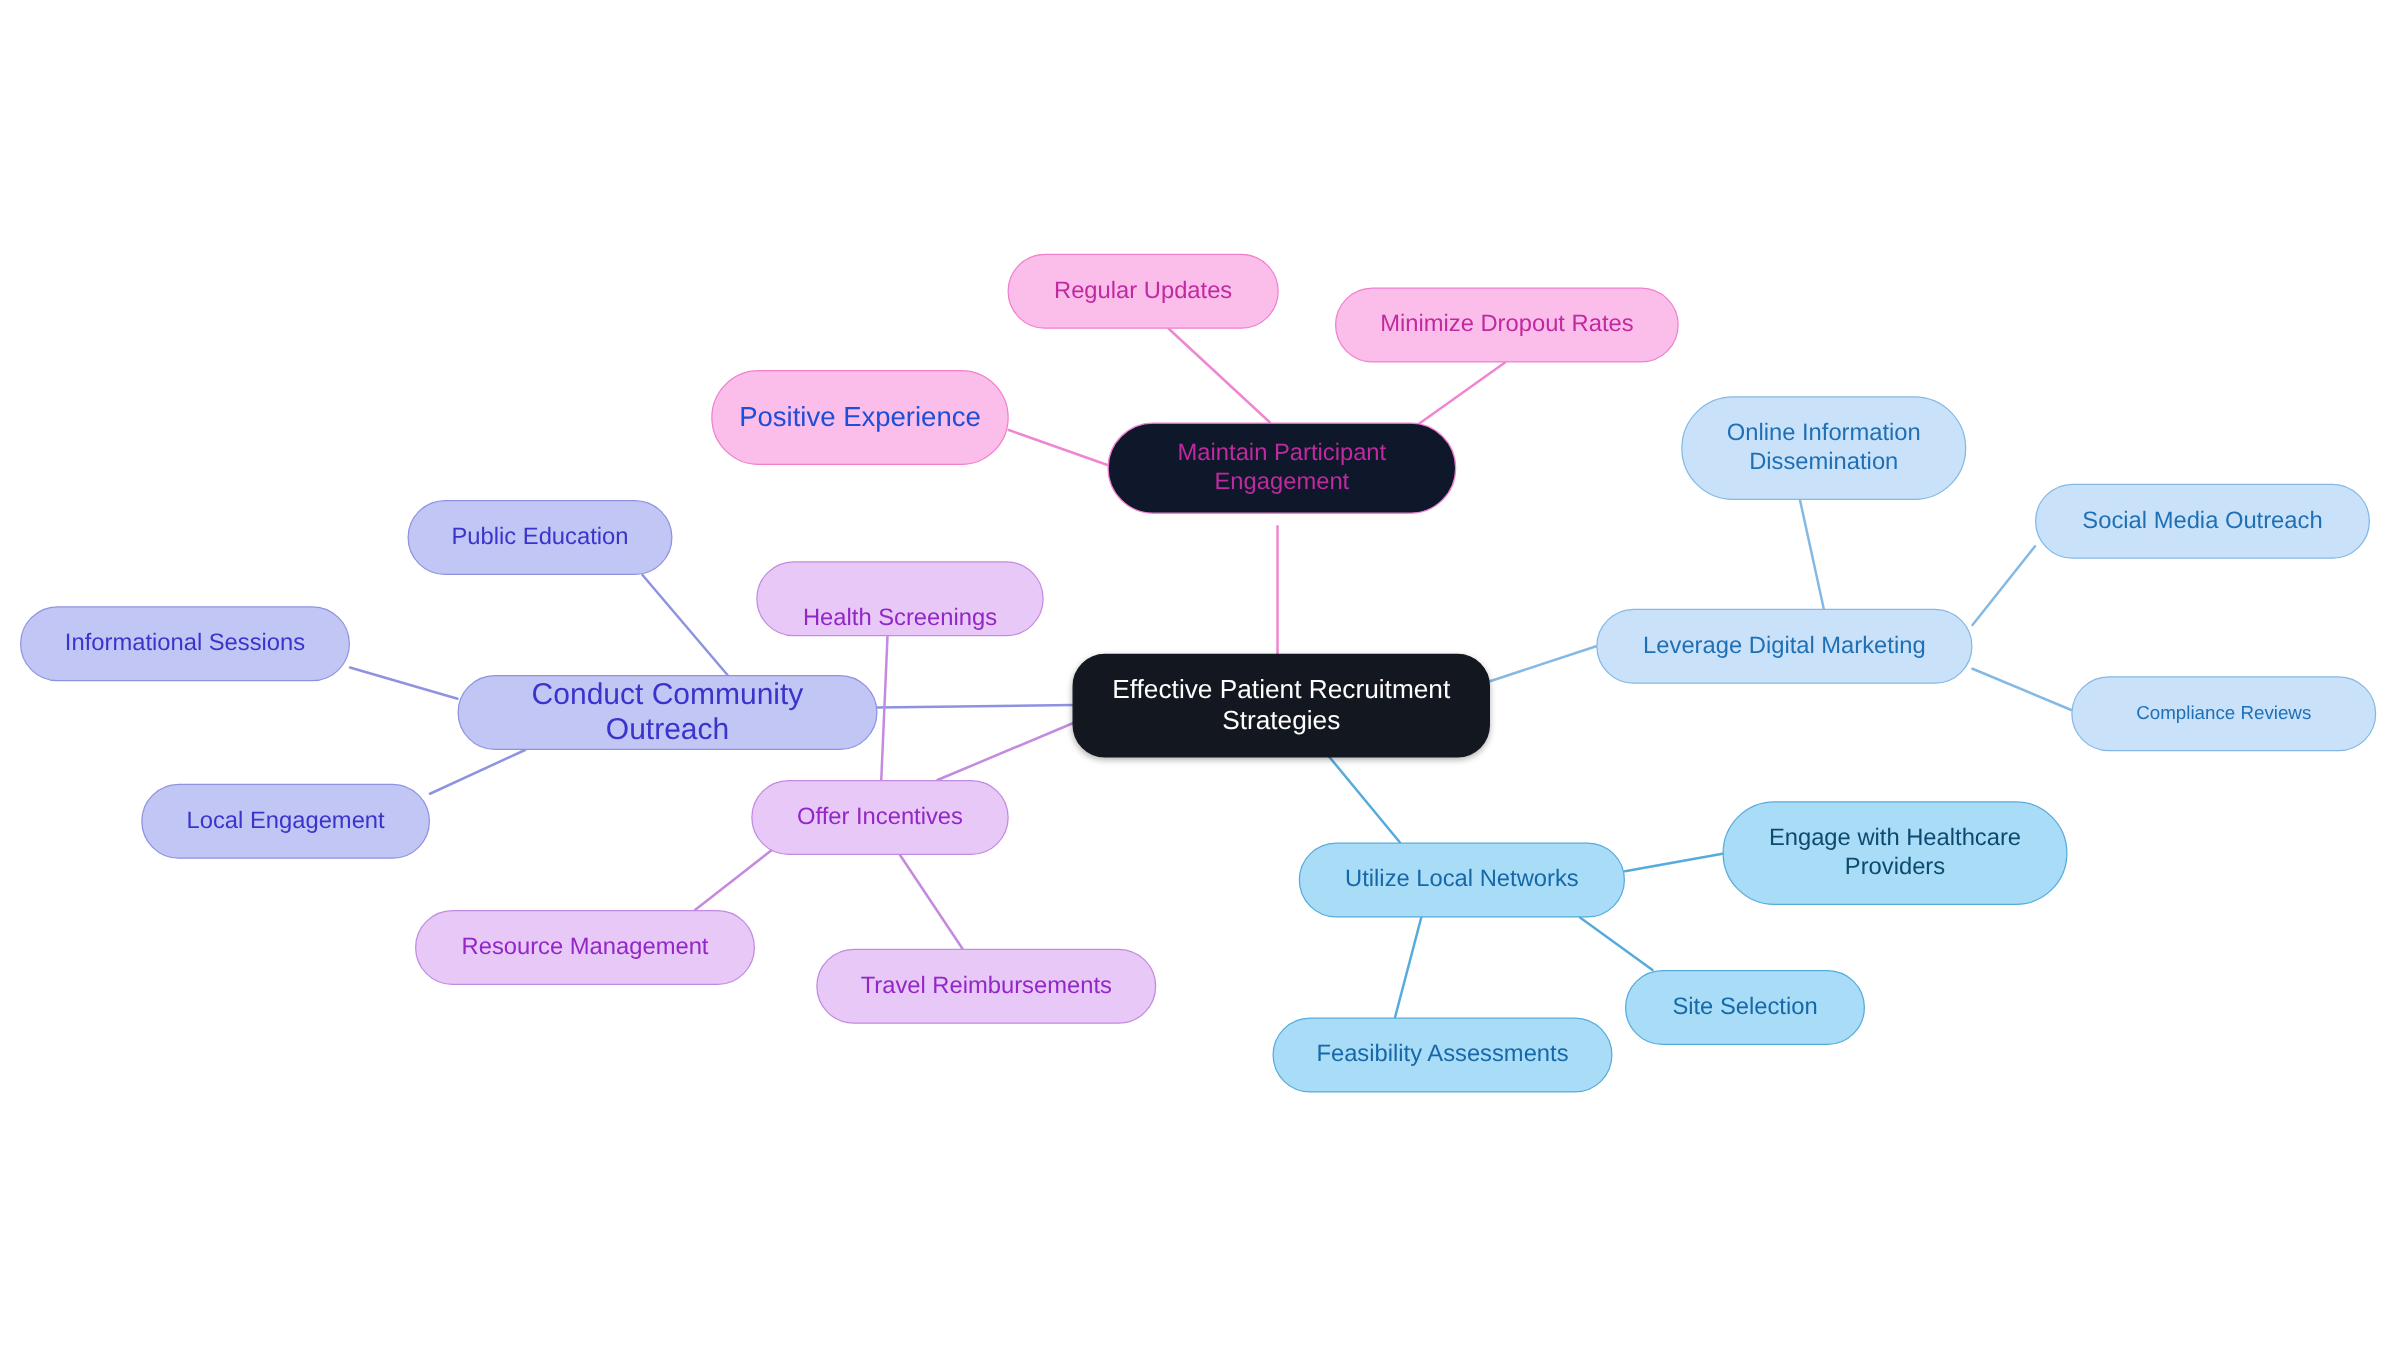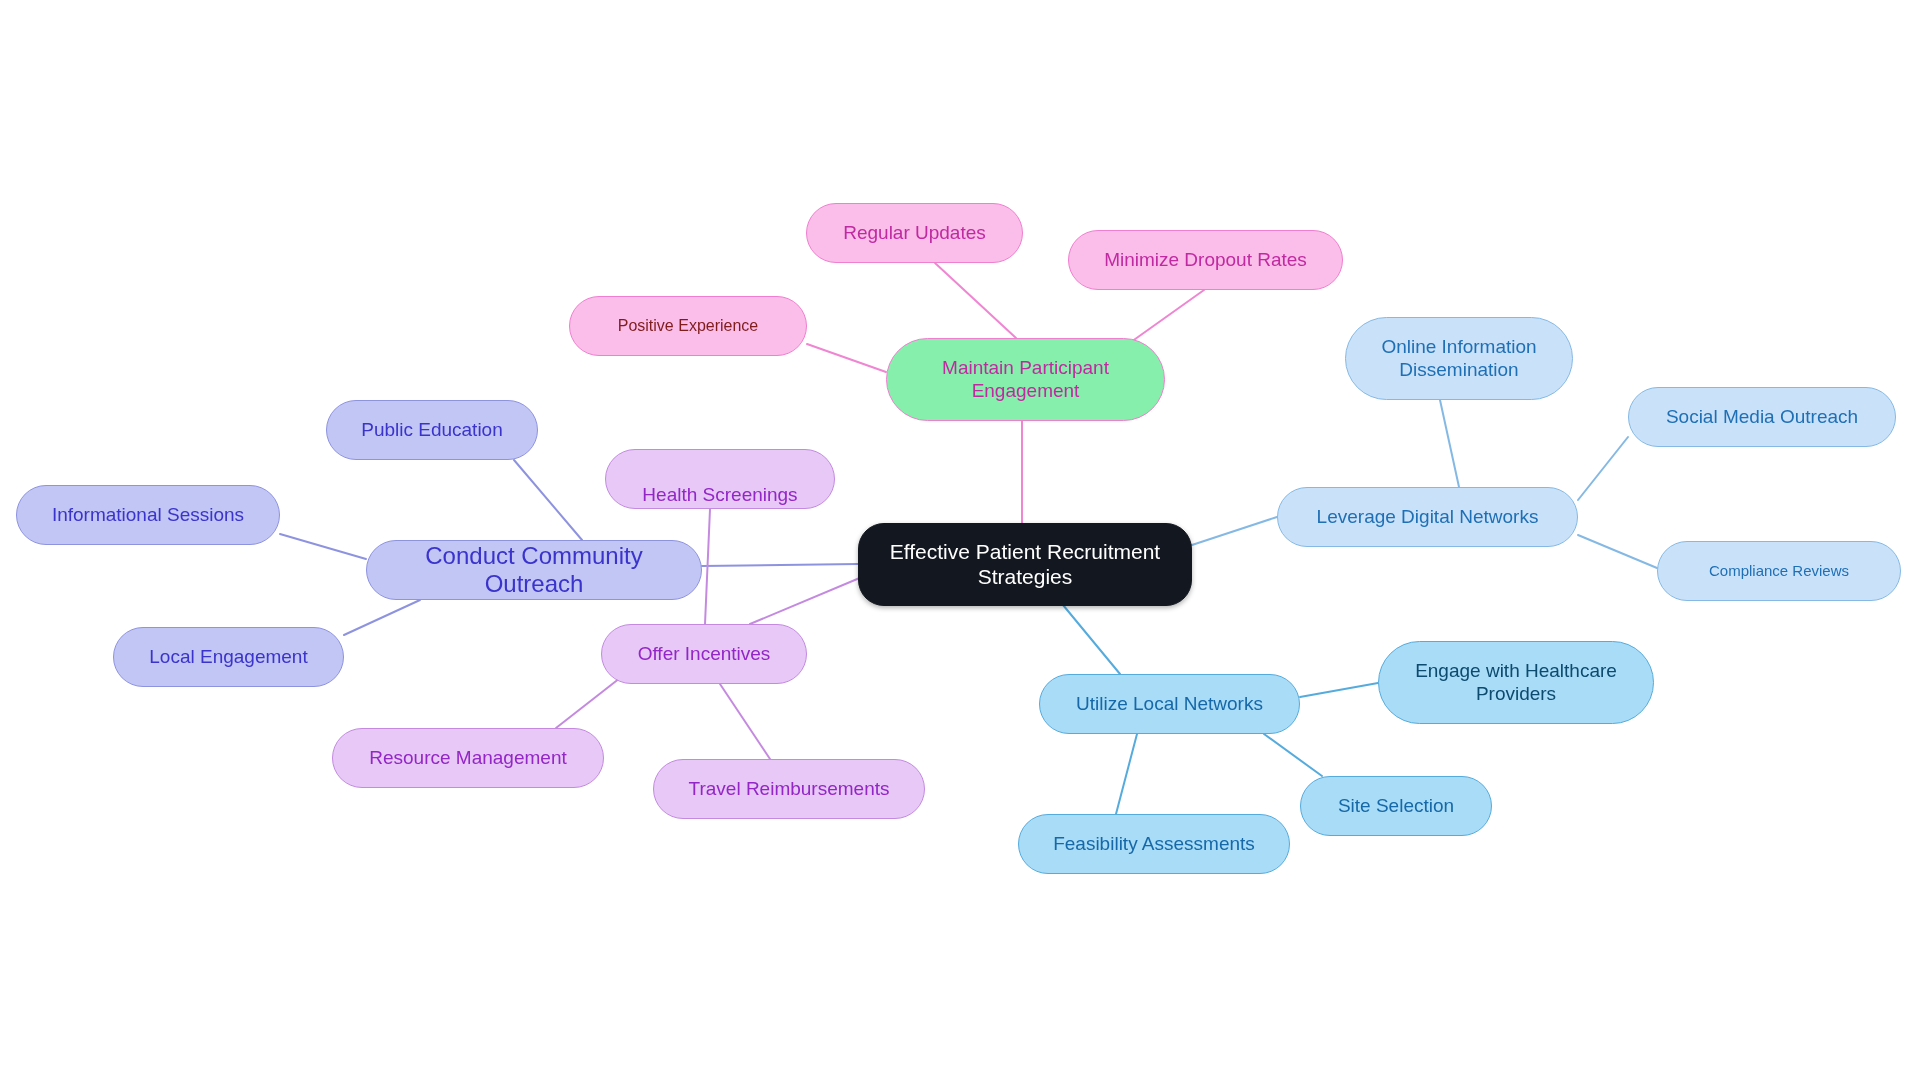--- a/index.html
+++ b/index.html
@@ -70,26 +70,26 @@
       <line x1="366" y1="559" x2="280" y2="534" stroke="#8e93e0" stroke-width="2" stroke-linecap="round"></line>
       <line x1="420" y1="600" x2="344" y2="635" stroke="#8e93e0" stroke-width="2" stroke-linecap="round"></line>
       <line x1="862" y1="577" x2="750" y2="624" stroke="#c48ae0" stroke-width="2" stroke-linecap="round"></line>
       <line x1="705" y1="624" x2="710" y2="509" stroke="#c48ae0" stroke-width="2" stroke-linecap="round"></line>
       <line x1="620" y1="678" x2="556" y2="728" stroke="#c48ae0" stroke-width="2" stroke-linecap="round"></line>
       <line x1="720" y1="684" x2="770" y2="759" stroke="#c48ae0" stroke-width="2" stroke-linecap="round"></line>
     </svg>
   <div id="nodes">
       <div class="node root" style="left: 858px; top: 523px; width: 334px; height: 83px; background: rgb(19, 24, 32); border-color: rgb(19, 24, 32); color: rgb(255, 255, 255); font-size: 21px; border-radius: 26px;"><span>Effective Patient Recruitment
 Strategies</span></div>
-      <div class="node branch" style="left: 886px; top: 338px; width: 279px; height: 83px; background: #86efac; border-color: rgb(240, 127, 208); color: rgb(192, 42, 160); font-size: 19px;"><span>Maintain Participant
+      <div class="node branch" style="left: 886px; top: 338px; width: 279px; height: 73px; background: #0f172a; border-color: rgb(240, 127, 208); color: rgb(192, 42, 160); font-size: 19px;"><span>Maintain Participant
 Engagement</span></div>
       <div class="node leaf" style="left: 806px; top: 203px; width: 217px; height: 60px; background: rgb(251, 189, 233); border-color: rgb(240, 127, 208); color: rgb(192, 42, 160); font-size: 19px;"><span>Regular Updates</span></div>
       <div class="node leaf" style="left: 1068px; top: 230px; width: 275px; height: 60px; background: rgb(251, 189, 233); border-color: rgb(240, 127, 208); color: rgb(192, 42, 160); font-size: 19px;"><span>Minimize Dropout Rates</span></div>
-      <div class="node leaf" style="left: 569px; top: 296px; width: 238px; height: 60px; background: rgb(251, 189, 233); border-color: rgb(240, 127, 208); color: #7f1d1d; font-size: 16px;"><span>Positive Experience</span></div>
-      <div class="node branch" style="left: 1277px; top: 487px; width: 301px; height: 60px; background: rgb(201, 226, 250); border-color: rgb(133, 185, 228); color: rgb(31, 111, 181); font-size: 19px;"><span>Leverage Digital Networks</span></div>
+      <div class="node leaf" style="left: 569px; top: 296px; width: 238px; height: 76px; background: rgb(251, 189, 233); border-color: rgb(240, 127, 208); color: #1d4ed8; font-size: 22px;"><span>Positive Experience</span></div>
+      <div class="node branch" style="left: 1277px; top: 487px; width: 301px; height: 60px; background: rgb(201, 226, 250); border-color: rgb(133, 185, 228); color: rgb(31, 111, 181); font-size: 19px;"><span>Leverage Digital Marketing</span></div>
       <div class="node leaf" style="left: 1345px; top: 317px; width: 228px; height: 83px; background: rgb(201, 226, 250); border-color: rgb(133, 185, 228); color: rgb(31, 111, 181); font-size: 19px;"><span>Online Information
 Dissemination</span></div>
       <div class="node leaf" style="left: 1628px; top: 387px; width: 268px; height: 60px; background: rgb(201, 226, 250); border-color: rgb(133, 185, 228); color: rgb(31, 111, 181); font-size: 19px;"><span>Social Media Outreach</span></div>
       <div class="node leaf" style="left: 1657px; top: 541px; width: 244px; height: 60px; background: rgb(201, 226, 250); border-color: rgb(133, 185, 228); color: rgb(31, 111, 181); font-size: 15px;"><span>Compliance Reviews</span></div>
       <div class="node branch" style="left: 1039px; top: 674px; width: 261px; height: 60px; background: rgb(168, 220, 247); border-color: rgb(86, 171, 221); color: rgb(22, 104, 168); font-size: 19px;"><span>Utilize Local Networks</span></div>
       <div class="node leaf" style="left: 1378px; top: 641px; width: 276px; height: 83px; background: rgb(168, 220, 247); border-color: rgb(86, 171, 221); color: #0c4a6e; font-size: 19px;"><span>Engage with Healthcare
 Providers</span></div>
       <div class="node leaf" style="left: 1300px; top: 776px; width: 192px; height: 60px; background: rgb(168, 220, 247); border-color: rgb(86, 171, 221); color: rgb(22, 104, 168); font-size: 19px;"><span>Site Selection</span></div>
       <div class="node leaf" style="left: 1018px; top: 814px; width: 272px; height: 60px; background: rgb(168, 220, 247); border-color: rgb(86, 171, 221); color: rgb(22, 104, 168); font-size: 19px;"><span>Feasibility Assessments</span></div>
       <div class="node branch" style="left: 366px; top: 540px; width: 336px; height: 60px; background: rgb(194, 198, 245); border-color: rgb(142, 147, 224); color: rgb(58, 51, 204); font-size: 24px;"><span>Conduct Community Outreach</span></div>

